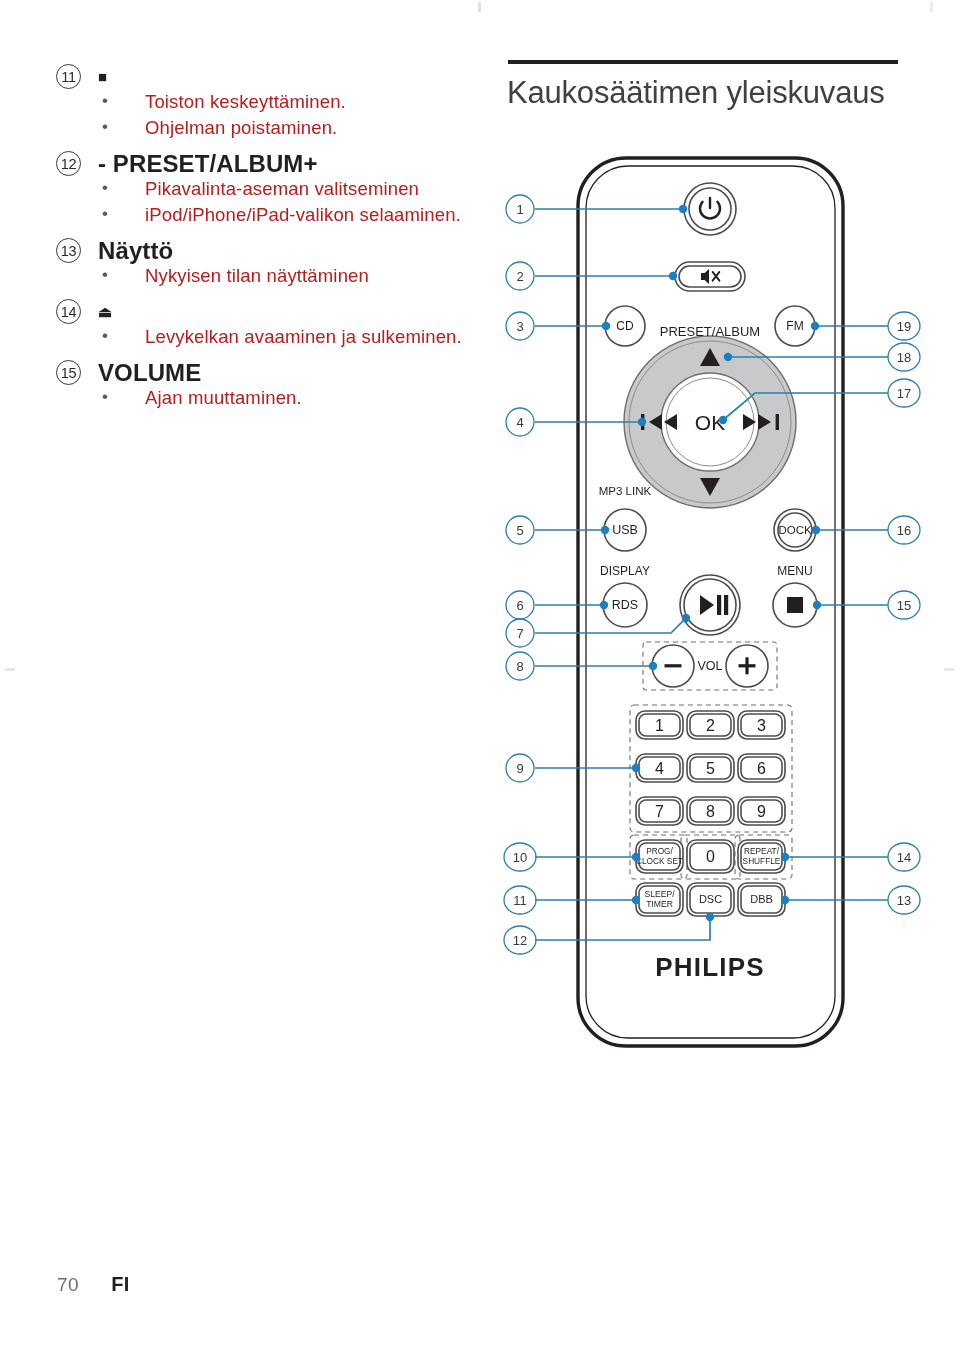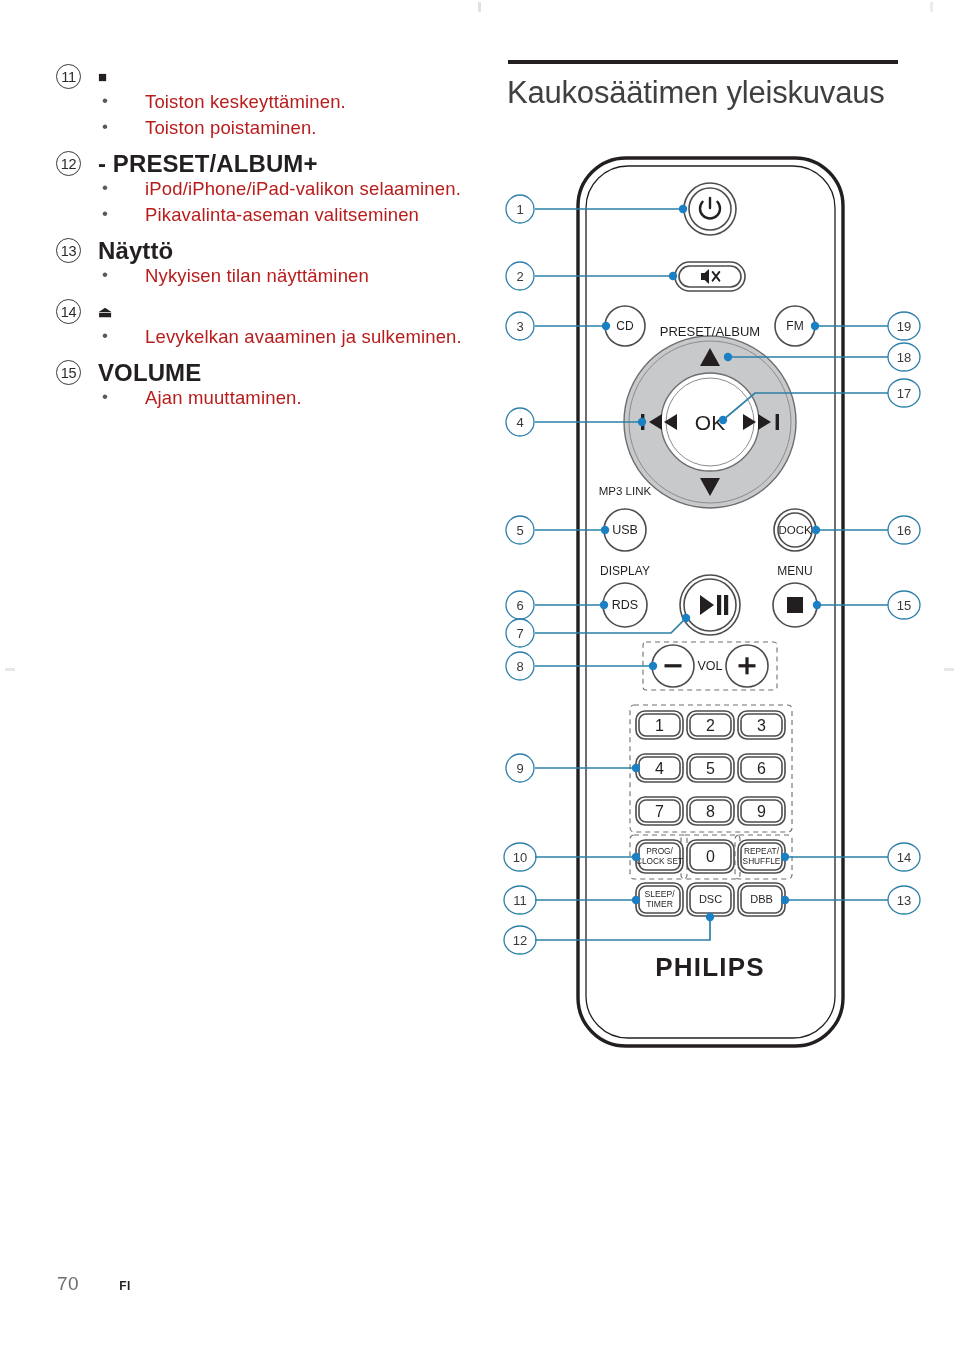--- a/index.html
+++ b/index.html
@@ -37,45 +37,45 @@
   #section-title{font-size:31px;font-weight:normal;color:#404040;
                  margin:10px 0 0 2px;letter-spacing:-.2px;line-height:38px;}
 
   
   #diagram{position:absolute;left:495px;top:150px;width:430px;height:920px;}
   #diagram svg{position:absolute;left:0;top:0;}
 
   
   #footer{position:absolute;left:57px;top:1273px;display:flex;align-items:baseline;}
   #page-num{font-size:19px;color:#6d6e71;letter-spacing:.5px;text-align:center;}
-  #lang-code{font-size:12px;font-weight:bold;color:#231f20;margin-left:40px;letter-spacing:.5px;}
+  #lang-code{font-size:20px;font-weight:bold;color:#231f20;margin-left:32px;letter-spacing:.5px;}
 </style>
 </head>
 <body>
 
 <div class="cropmark cm-t"></div>
 <div class="cropmark cm-tr"></div>
 <div class="cropmark cm-l"></div>
 <div class="cropmark cm-r"></div>
 
 <div id="left-col">
     <div class="entry">
       <div class="num-badge">11</div>
       <div class="entry-head symbol">■</div>
       <ul class="bullets">
         <li>Toiston keskeyttäminen.</li>
-        <li>Toiston poistaminen.</li>
+        <li>Ohjelman poistaminen.</li>
       </ul>
     </div>
     <div class="entry">
       <div class="num-badge">12</div>
       <div class="entry-head">- PRESET/ALBUM+</div>
       <ul class="bullets">
+        <li>Pikavalinta-aseman valitseminen</li>
         <li>iPod/iPhone/iPad-valikon selaaminen.</li>
-        <li>Pikavalinta-aseman valitseminen</li>
       </ul>
     </div>
     <div class="entry">
       <div class="num-badge">13</div>
       <div class="entry-head">Näyttö</div>
       <ul class="bullets">
         <li>Nykyisen tilan näyttäminen</li>
       </ul>
     </div>
     <div class="entry">

